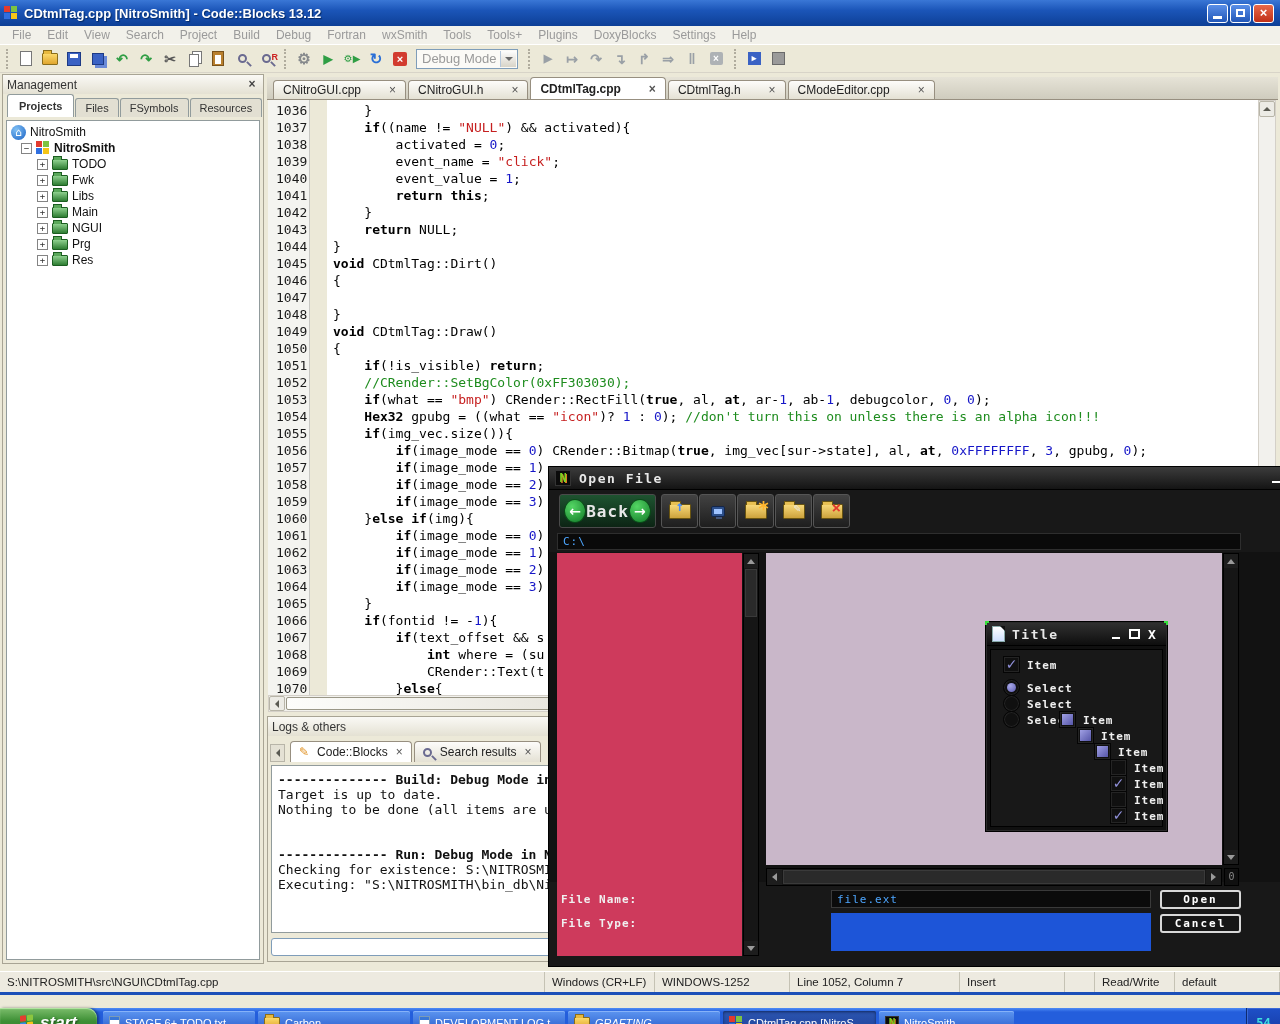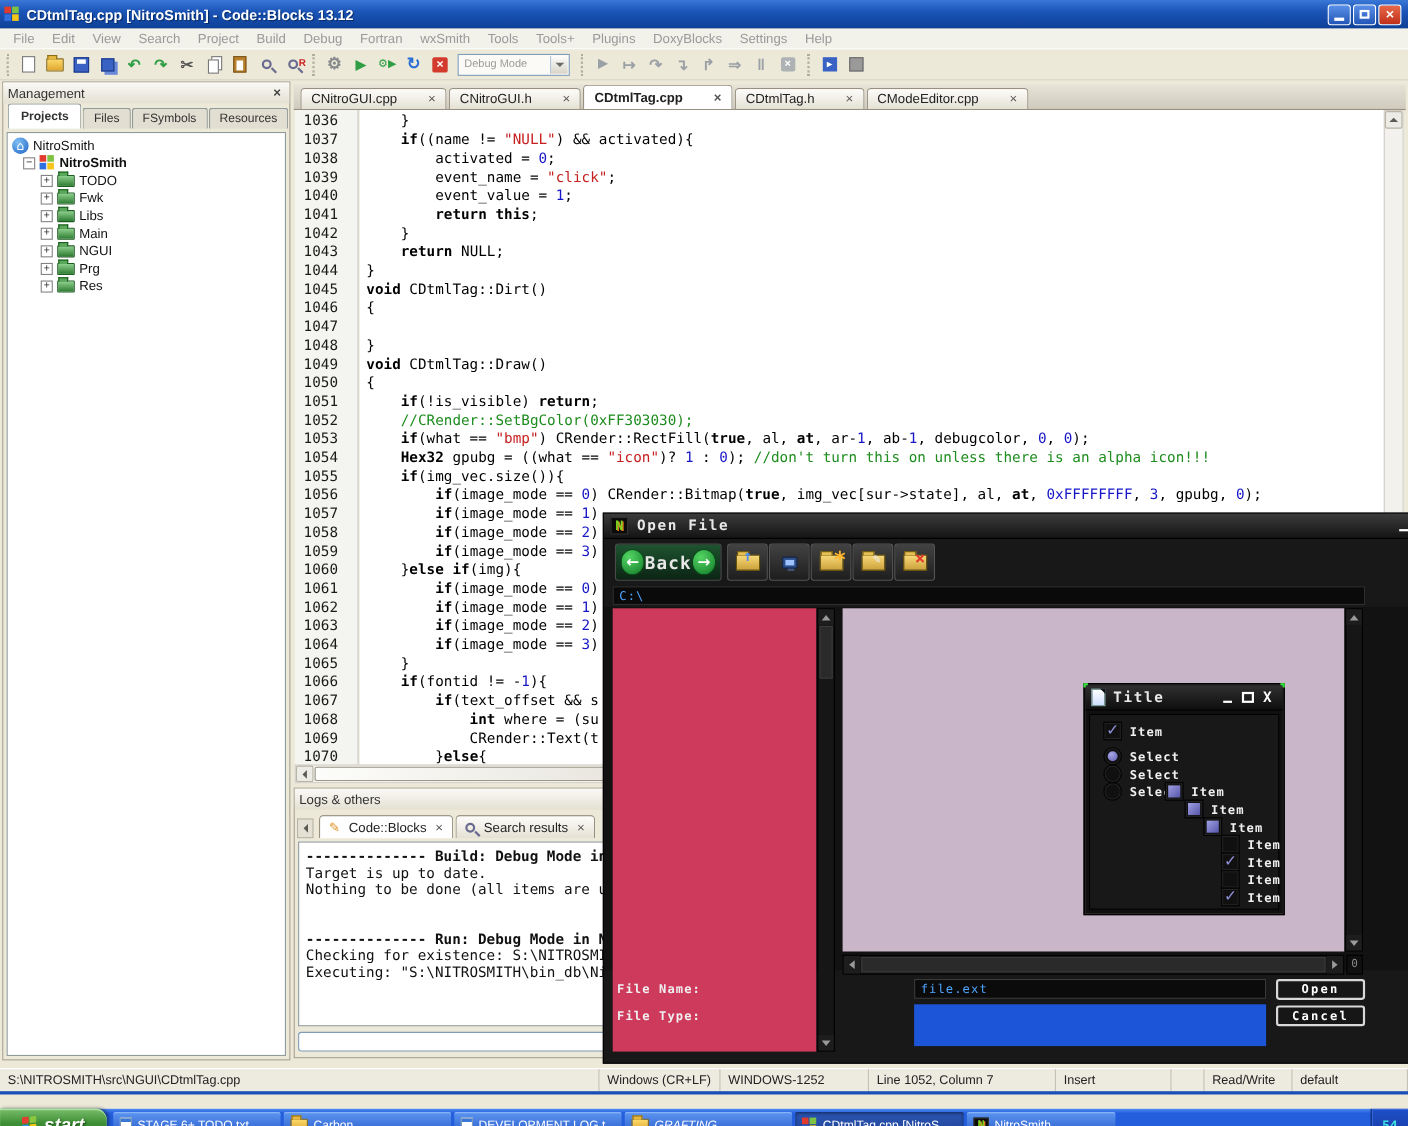--- a/index.html
+++ b/index.html
@@ -18,21 +18,21 @@
   .wbtn.close::after{content:"×";margin-top:-2px}
   .g-min{display:block;width:9px;height:3px;background:#fff;margin-top:8px}
   .g-rest{display:block;width:9px;height:8px;border:2px solid #fff}
   
   #menubar{left:0;top:26px;width:1280px;height:19px;background:#F2F1EA;display:flex;align-items:center;padding-left:4px;border-bottom:1px solid #fff}
   .mitem{color:#9a9a9a;font-size:12px;padding:0 8px}
   #toolbar{left:0;top:45px;width:1280px;height:28px;background:#ECE9D8;display:flex;align-items:center;border-bottom:1px solid #D8D4C8}
   .grip{width:4px;height:20px;border-left:2px dotted #B0AC9E;margin:0 4px 0 6px}
   .tbtn{width:24px;height:24px;display:flex;align-items:center;justify-content:center}
   .glyph{font-size:14px;font-weight:bold;line-height:1}
-  .combo{width:102px;height:20px;background:#FBFAF6;border:1px solid #7F9DB9;color:#9a9a9a;font-size:10px;
+  .combo{width:102px;height:20px;background:#FBFAF6;border:1px solid #7F9DB9;color:#9a9a9a;font-size:13px;
     display:flex;align-items:center;padding-left:5px;position:relative;margin:0 4px}
   .combo .drop{position:absolute;right:1px;top:1px;bottom:1px;width:16px;border-left:1px solid #B5C7DB;
     background:linear-gradient(#FDFDFD,#D8D4C8);display:flex;align-items:center;justify-content:center}
   .t-dn{width:0;height:0;border-left:4px solid transparent;border-right:4px solid transparent;border-top:4px solid #6a6a6a}
   .t-up{width:0;height:0;border-left:4px solid transparent;border-right:4px solid transparent;border-bottom:4px solid #5a5a52}
   .t-lf{width:0;height:0;border-top:4px solid transparent;border-bottom:4px solid transparent;border-right:4px solid #5a5a52}
   .t-rt{width:0;height:0;border-top:4px solid transparent;border-bottom:4px solid transparent;border-left:4px solid #5a5a52}
   
   .shape{display:block;position:relative}
   .sh-page{width:12px;height:15px;background:#fff;border:1px solid #777}
@@ -82,21 +82,21 @@
   .ic-folderG{width:16px;height:11px;background:linear-gradient(#8ED08E,#2E7D32);border:1px solid #1b5e20;border-radius:1px;position:relative;flex:none}
   .ic-folderG::before{content:"";position:absolute;left:0;top:-4px;width:7px;height:3px;background:#5aa85a;border:1px solid #1b5e20;border-bottom:none}
   
   #ed-tabbar{left:267px;top:77px;width:1011px;height:23px;background:linear-gradient(#E6E3D7,#CFCCBE);
     display:flex;align-items:flex-end;padding-left:6px;gap:2px;border-bottom:1px solid #978F80}
   .etab{height:19px;display:flex;align-items:center;gap:28px;padding:0 9px;font-size:12px;color:#222;
     background:linear-gradient(#FDFCFA,#E4E1D4);border:1px solid #978F80;border-bottom:none;border-radius:4px 4px 0 0}
   .etab.act{background:#fff;font-weight:bold;height:22px}
   .tabx{color:#555;font-size:12px;line-height:1}
   .tabx::after{content:"×"}
-  #gutter{left:268px;top:100px;width:58px;height:595px;background:#F4F4F0;border-right:1px solid #C8C8C4;
+  #gutter{left:268px;top:100px;width:42px;height:595px;background:#F4F4F0;border-right:1px solid #C8C8C4;
     font:13px/17px "DejaVu Sans Mono",monospace;color:#1a1a1a;padding:2px 0 0 8px}
   #code{left:327px;top:100px;width:931px;height:595px;background:#fff;overflow:hidden;
     font:13px/17px "DejaVu Sans Mono",monospace;color:#000;padding:2px 0 0 6px}
   .cl{height:17px;white-space:pre}
   .kw{font-weight:bold;color:#000}
   .str{color:#C62020}
   .num{color:#1616C8}
   .com{color:#1E8C1E}
   
   .sb{background:#F2F1ED;border:1px solid #D4D0C8}

